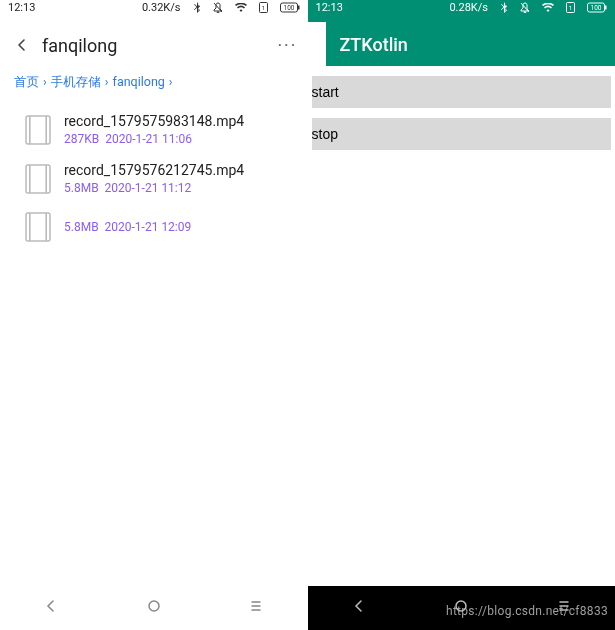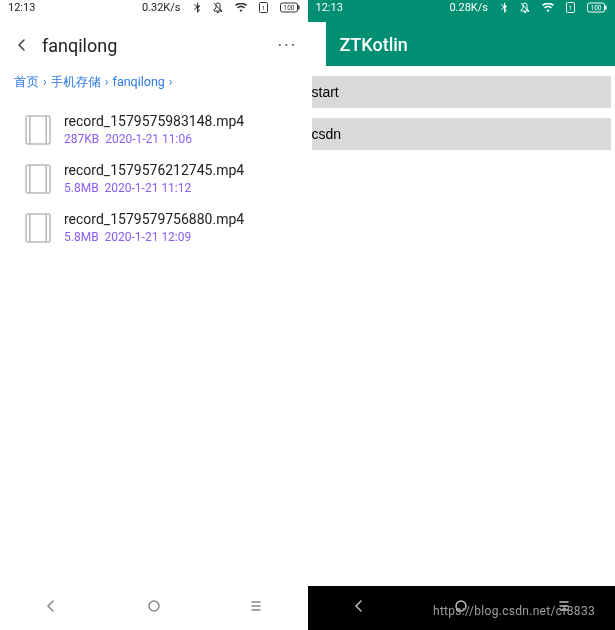--- a/index.html
+++ b/index.html
@@ -31,21 +31,21 @@
   .file-name { font-size: 14px; color: #222; }
   .file-meta { font-size: 12px; color: #8b5cf6; }
   
   .navbar { height: 44px; display: flex; align-items: center; justify-content: space-around; color: #888; font-size: 16px; }
   
   .app-header { background: #008f72; color: #fff; padding: 0 14px; height: 44px; display: flex; align-items: center; font-size: 18px; font-weight: 500; margin-left: 18px; }
   .btn-col { padding: 10px 4px; display: flex; flex-direction: column; gap: 10px; }
   .btn { background: #d9d9d9; color: #000000; text-align: left; padding: 8px 0; font-size: 14px; border: none; width: 100%; cursor: pointer; }
   
   .navbar-dark { height: 44px; background: #000; color: #bbb; display: flex; align-items: center; justify-content: space-around; font-size: 16px; position: relative; }
-  .watermark { position: absolute; right: 20px; bottom: 12px; color: #bbb; font-size: 12px; opacity: .85; pointer-events: none; letter-spacing: .3px; }
+  .watermark { position: absolute; right: 7px; bottom: 12px; color: #bbb; font-size: 12px; opacity: .85; pointer-events: none; letter-spacing: .3px; }
 </style>
 </head>
 <body>
 
 <div class="phones">
 
   <div class="phone phone-left">
     <div class="statusbar light">
       <span>12:13</span>
       <span class="right">
@@ -130,21 +130,20 @@
         </div>
         <div class="file-row">
           <div class="file-icon">
             <svg viewBox="0 0 26 30">
               <rect x="1" y="1" width="24" height="28" rx="2" fill="#fff" stroke="#bbb" stroke-width="1.5"></rect>
               <rect x="4" y="1" width="1.6" height="28" fill="#bbb"></rect>
               <rect x="20.4" y="1" width="1.6" height="28" fill="#bbb"></rect>
             </svg>
           </div>
           <div class="file-info">
-            <div class="file-name">record_1579579756880.mp4</div>
             <div class="file-meta">5.8MB&nbsp;&nbsp;2020-1-21 12:09</div>
           </div>
         </div>
       </div>
 
     <div class="navbar">
       <span><svg width="16" height="16" viewBox="0 0 16 16">
             <path d="M10 3 5 8l5 5" fill="none" stroke="#888" stroke-width="1.5" stroke-linecap="round"></path>
           </svg></span>
       <span><svg width="16" height="16" viewBox="0 0 16 16">
@@ -192,21 +191,21 @@
         </span>
       </span>
     </div>
 
     <div class="app-header">
       <span>ZTKotlin</span>
     </div>
 
     <div class="btn-col">
       <button class="btn">start</button>
-      <button class="btn">csdn</button>
+      <button class="btn">stop</button>
     </div>
 
     <div style="flex:1"></div>
 
     <div class="navbar-dark">
       <span><svg width="16" height="16" viewBox="0 0 16 16">
             <path d="M10 3 5 8l5 5" fill="none" stroke="#bbb" stroke-width="1.5" stroke-linecap="round"></path>
           </svg></span>
       <span><svg width="16" height="16" viewBox="0 0 16 16">
             <circle cx="8" cy="8" r="5" fill="none" stroke="#bbb" stroke-width="1.5"></circle>

